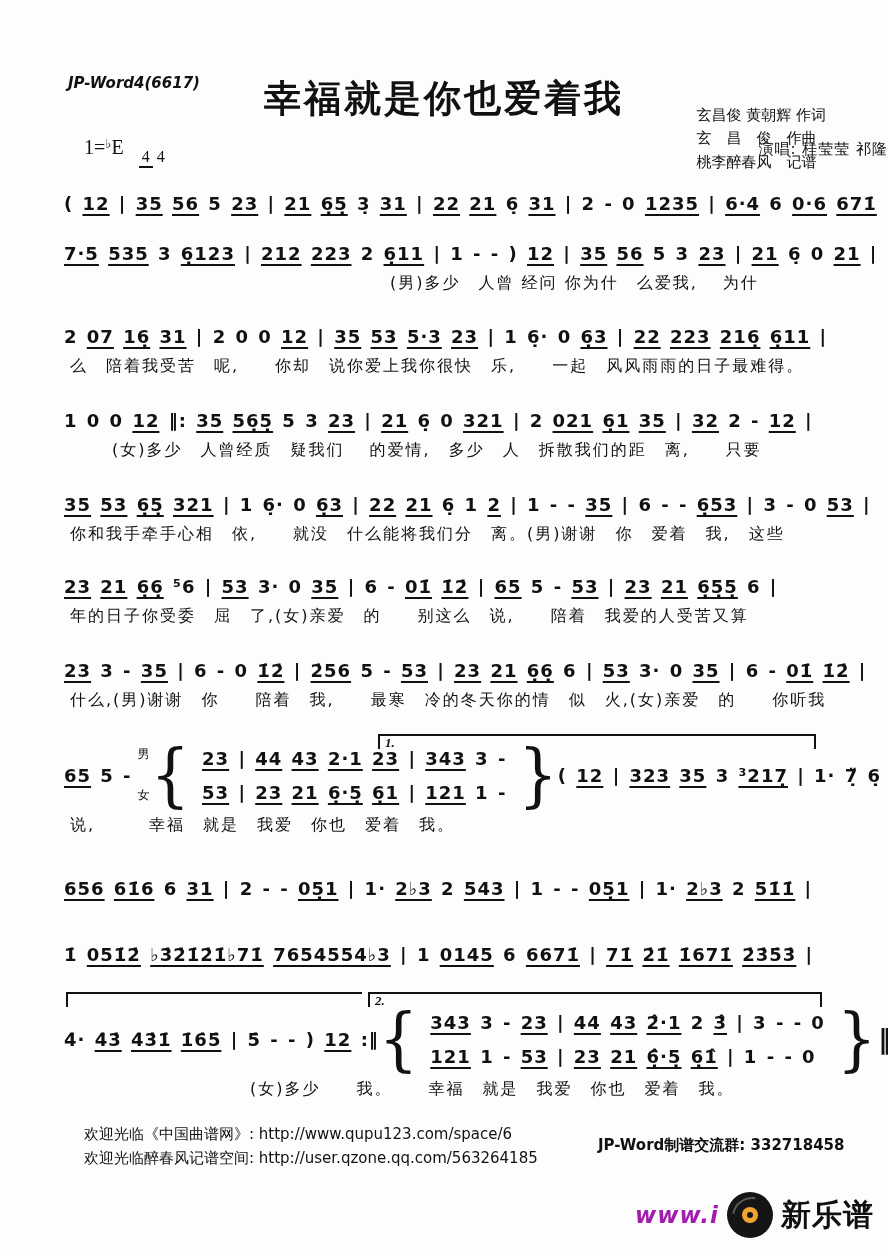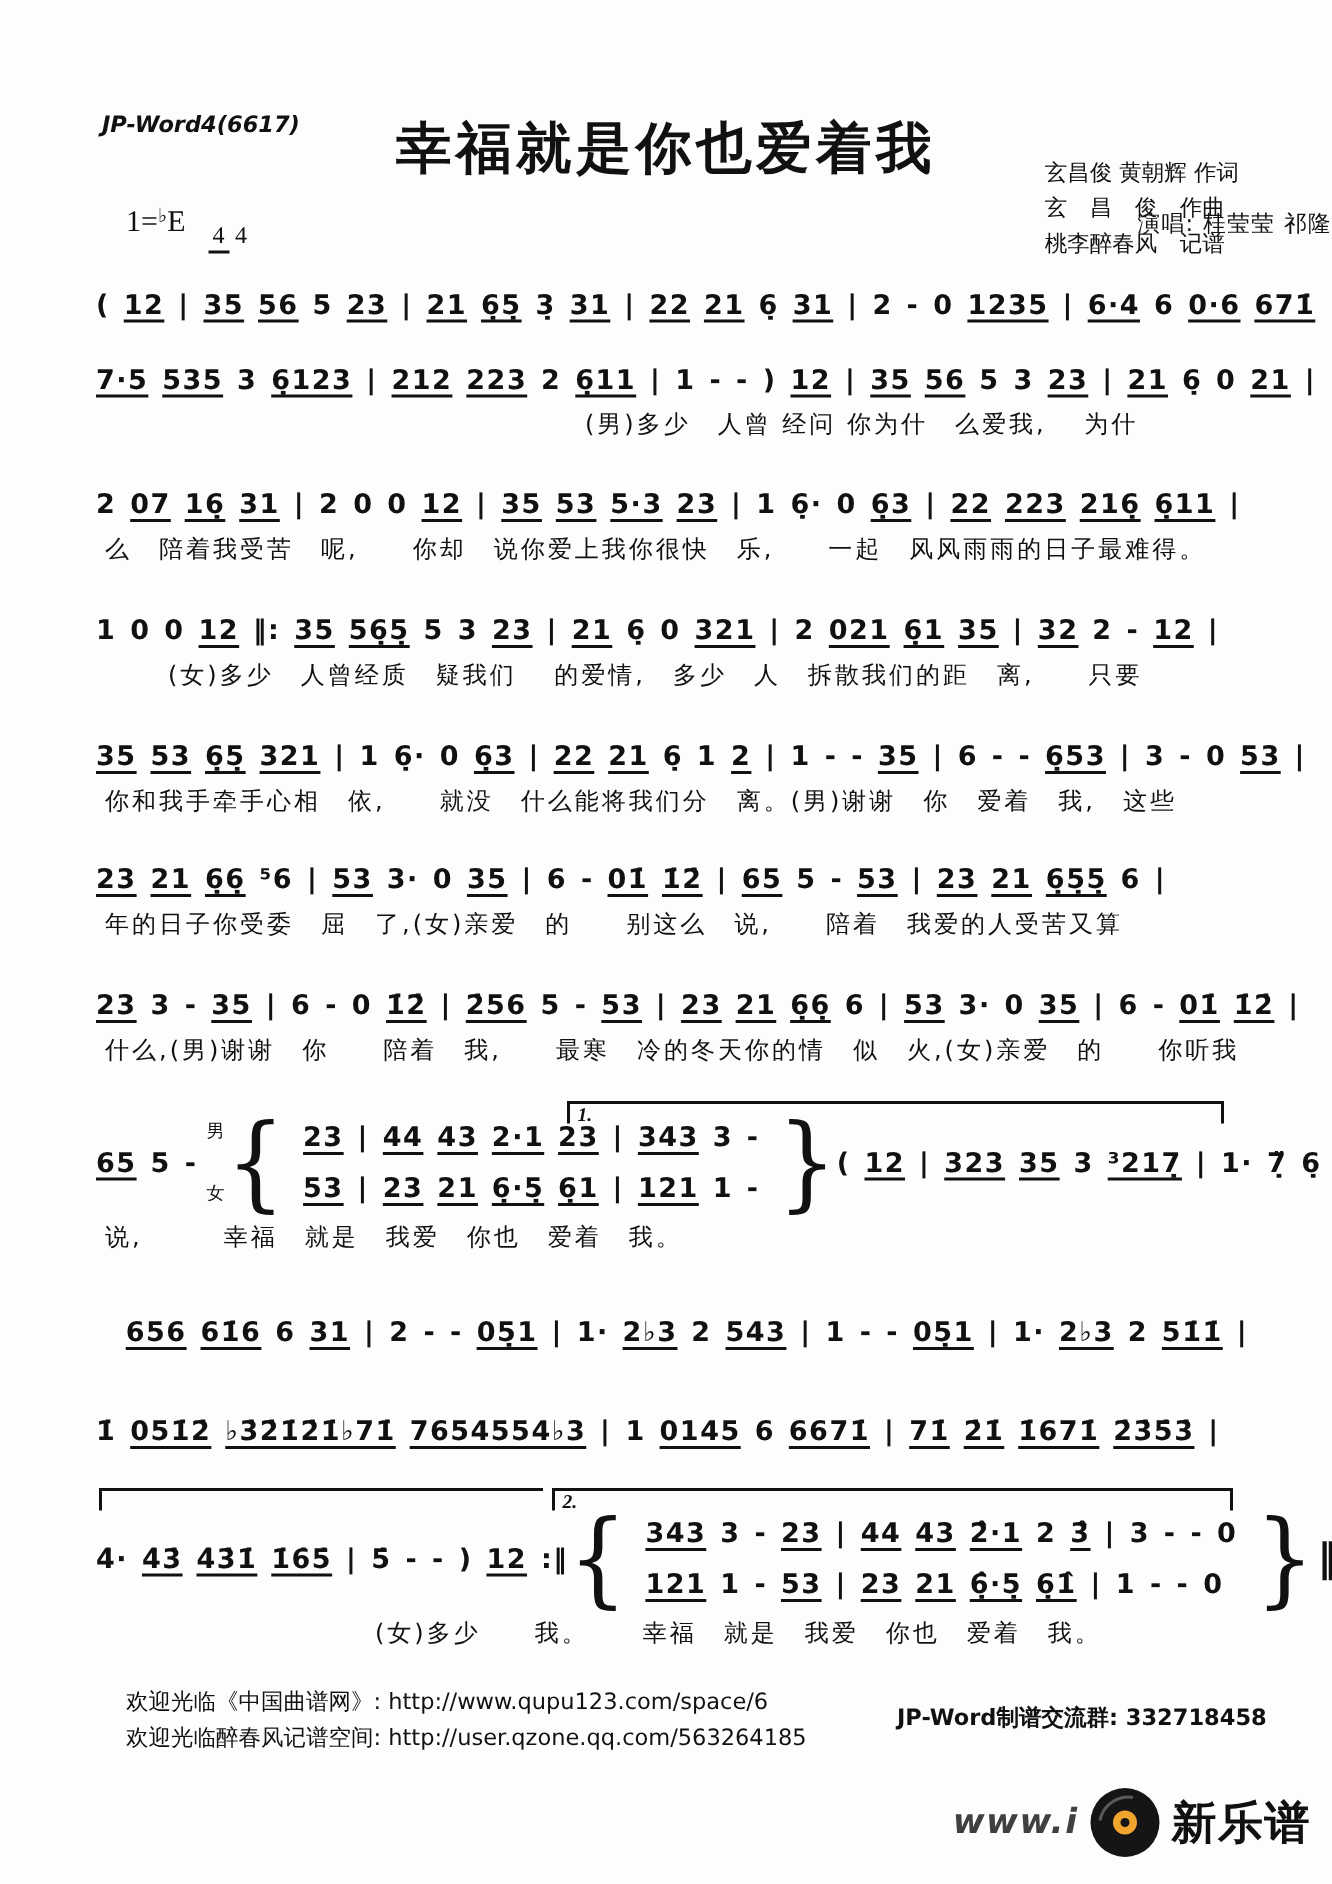--- a/index.html
+++ b/index.html
@@ -19,21 +19,21 @@
   .frac .top{border-bottom:2px solid #111;padding:0 3px 1px;}
   .frac .bot{padding-top:1px;}
   
   .system{position:absolute;left:64px;right:56px;}
   .notation{font-weight:bold;font-size:18px;letter-spacing:1px;word-spacing:2px;
             white-space:nowrap;font-family:"DejaVu Sans",sans-serif;}
   .notation u{text-decoration-line:underline;text-decoration-thickness:2px;text-underline-offset:4px;}
   .lyrics{margin-top:9px;font-size:16px;letter-spacing:2px;white-space:nowrap;}
   #sys1{top:193px;} #sys2{top:243px;} #sys3{top:326px;} #sys4{top:410px;}
   #sys5{top:494px;} #sys6{top:576px;} #sys7{top:660px;}
-  #sys8{top:744px;} #sys9{top:878px;text-align:right;} #sys10{top:944px;} #sys11{top:1008px;}
+  #sys8{top:744px;} #sys9{top:878px;} #sys10{top:944px;} #sys11{top:1008px;}
   #sys2 .lyrics{padding-left:326px;} #sys4 .lyrics{padding-left:48px;}
   #sys3 .lyrics,#sys5 .lyrics,#sys6 .lyrics,#sys7 .lyrics,#sys8 .lyrics{padding-left:6px;}
   #sys11 .lyrics{padding-left:186px;}
   .footer-left{position:absolute;left:84px;top:1122px;font-size:15px;line-height:1.6;}
   .footer-right{position:absolute;left:598px;top:1136px;font-size:15px;font-weight:bold;}
   
   .vflex{display:flex;align-items:center;}
   .vlabels{display:flex;flex-direction:column;justify-content:space-between;height:58px;
            font-size:12px;margin:0 1px 0 6px;}
   .brace{font-size:62px;font-weight:400;line-height:1;transform:scaleY(1.12);
@@ -43,21 +43,21 @@
          border-right:2px solid #111;}
   .volta .vl{position:relative;top:-4px;left:5px;font-style:italic;font-weight:bold;
              font-size:13px;font-family:"Liberation Serif",serif;}
   #sys8 .volta{left:314px;top:-10px;width:434px;}
   #sys11 .volta{left:304px;top:-16px;width:450px;}
   .volta-cont{position:absolute;left:2px;top:-16px;width:294px;height:13px;
               border-top:2px solid #111;border-left:2px solid #111;}
   .finalbar{font-size:26px;font-weight:900;margin-left:2px;}
   
   .watermark{position:absolute;right:14px;top:1192px;display:flex;align-items:center;gap:8px;}
-  .www{font-size:23px;font-weight:900;font-style:italic;color:#404040;letter-spacing:1px;}
+  .www{font-size:23px;font-weight:900;font-style:italic;color:#a21caf;letter-spacing:1px;}
   .disc{position:relative;width:46px;height:46px;border-radius:50%;background:#151515;}
   .disc .label{position:absolute;left:15px;top:15px;width:16px;height:16px;border-radius:50%;
                background:#f2a52e;}
   .disc .hole{position:absolute;left:20px;top:20px;width:6px;height:6px;border-radius:50%;
               background:#151515;}
   .disc .shine{position:absolute;left:5px;top:5px;width:36px;height:36px;border-radius:50%;
                border:2px solid transparent;border-top-color:#5a5a5a;transform:rotate(-35deg);}
   .brand{font-size:30px;font-weight:900;color:#101010;letter-spacing:1px;}
 </style>
 </head>

